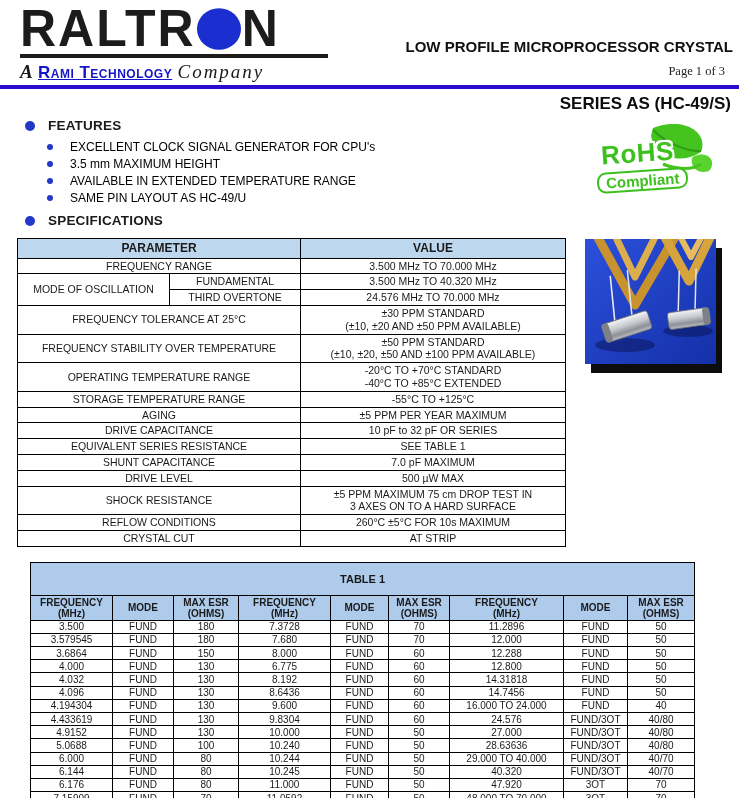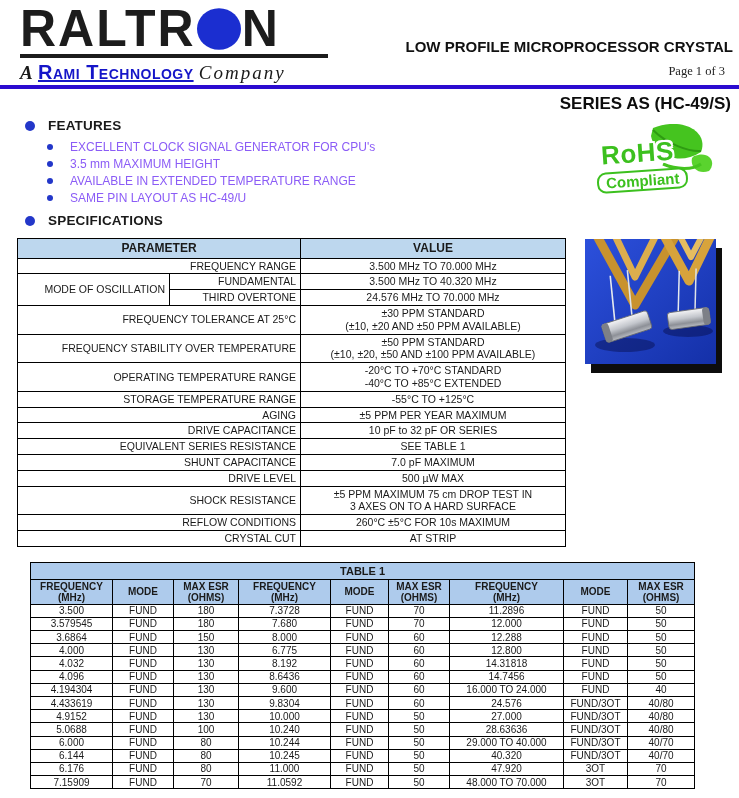--- a/index.html
+++ b/index.html
@@ -9,72 +9,72 @@
   
   .logo{position:absolute;left:20px;top:4px;width:330px;}
   .logo-word{font-weight:bold;font-size:50px;line-height:48px;letter-spacing:2px;
              color:#1c1c1c;transform:scaleY(1.04);white-space:nowrap;}
   .logo-dot{display:inline-block;width:44px;height:40px;border-radius:50%;
             background:#1b2ed0;vertical-align:baseline;transform:translateY(4px);margin:0 1px;}
   .logo-underline{height:4px;background:#1c1c1c;margin-top:2px;width:308px;}
   .tagline{margin-top:3px;font-size:19px;white-space:nowrap;}
   .tagline .pre{font-family:"Liberation Serif",serif;font-style:italic;font-weight:bold;}
   .tagline .brand{color:#1515c8;font-weight:bold;font-variant:small-caps;
-                  text-decoration:underline;font-size:20px;letter-spacing:0.5px;}
+                  text-decoration:underline;font-size:17px;letter-spacing:0.5px;}
   .tagline .suf{font-family:"Liberation Serif",serif;font-style:italic;letter-spacing:2px;}
 
   .doc-title{position:absolute;left:375px;top:38px;width:358px;text-align:right;
              font-size:15px;font-weight:bold;color:#111;}
   .page-number{position:absolute;right:14px;top:64px;font-family:"Liberation Serif",serif;
                font-size:12.5px;color:#222;}
   .header-divider{position:absolute;left:0;top:85px;width:739px;height:4px;background:#2b0bd0;}
   .series-title{position:absolute;right:8px;top:94px;font-size:17px;font-weight:bold;color:#0d0d0d;}
 
   
   .section{position:absolute;left:25px;}
   .section-head{display:flex;align-items:center;gap:13px;}
   .big-bullet{width:10px;height:10px;border-radius:50%;background:#2337c9;flex:0 0 auto;}
   .section-label{font-size:13.5px;font-weight:bold;letter-spacing:0.2px;}
   .features-list{margin:5px 0 0 22px;}
   .feature-item{display:flex;align-items:center;gap:17px;height:17px;}
   .small-bullet{width:6px;height:6px;border-radius:50%;background:#2337c9;flex:0 0 auto;}
-  .feature-text{font-size:12px;color:#8b5cf6;}
+  .feature-text{font-size:12px;color:#000000;}
 
   
   .rohs{position:absolute;left:597px;top:124px;width:118px;height:74px;}
   .rohs svg{position:absolute;left:0;top:0;}
   .rohs-line1{position:absolute;left:4px;top:14px;font-size:26px;font-weight:bold;color:#3cc01e;
               transform:rotate(-4deg);letter-spacing:0.5px;
               text-shadow:-2px -2px 0 #fff,2px -2px 0 #fff,-2px 2px 0 #fff,2px 2px 0 #fff,0 2px 0 #fff,2px 0 0 #fff;}
   .rohs-line2{position:absolute;left:0px;top:46px;font-size:15px;font-weight:bold;color:#3cc01e;
               background:#fff;border:2px solid #3cc01e;border-radius:9px;padding:0 7px;
               transform:rotate(-4deg);}
 
   
   .spec-table{position:absolute;left:17px;top:238px;width:548px;border-collapse:collapse;
               table-layout:fixed;font-size:10.5px;line-height:1.22;}
   .spec-table col.c1{width:152px;} .spec-table col.c2{width:131px;} .spec-table col.c3{width:265px;}
   .spec-table th,.spec-table td{border:1px solid #000;padding:1px 4px;}
   .spec-table th{background:#bdd7ee;font-size:12px;font-weight:bold;text-align:center;padding:2px 12px;}
-  .spec-table td.param{text-align:right;}
-  .spec-table td.subparam{text-align:right;}
+  .spec-table td.param{text-align:center;}
+  .spec-table td.subparam{text-align:center;}
   .spec-table td.value{text-align:center;white-space:pre-line;}
 
   
   .photo{position:absolute;left:585px;top:239px;width:131px;height:125px;
          box-shadow:6px 9px 0 #0d0d0d;background:#1c38b8;}
 
   
   .table1{position:absolute;left:30px;top:562px;width:664px;border-collapse:collapse;
           table-layout:fixed;font-size:10px;line-height:1.12;}
   .table1 col.t1{width:82px;}.table1 col.t2{width:61px;}.table1 col.t3{width:65px;}
   .table1 col.t4{width:92px;}.table1 col.t5{width:58px;}.table1 col.t6{width:61px;}
   .table1 col.t7{width:114px;}.table1 col.t8{width:64px;}.table1 col.t9{width:67px;}
   .table1 th,.table1 td{border:1px solid #000;padding:0.5px 2px;text-align:center;}
-  .table1 .t1-title{background:#aecbec;font-weight:bold;font-size:11px;padding:2px 2px;margin-left:26px;}
+  .table1 .t1-title{background:#aecbec;font-weight:bold;font-size:11px;padding:10px 2px;margin-left:26px;}
   .table1 th{background:#aecbec;font-weight:bold;white-space:pre-line;font-size:10px;}
 </style>
 </head>
 <body>
 
 <div class="page">
 
   <div class="logo">
     <div class="logo-word"><span>RALTR</span><span class="logo-dot"></span><span>N</span></div>
     <div class="logo-underline"></div>

